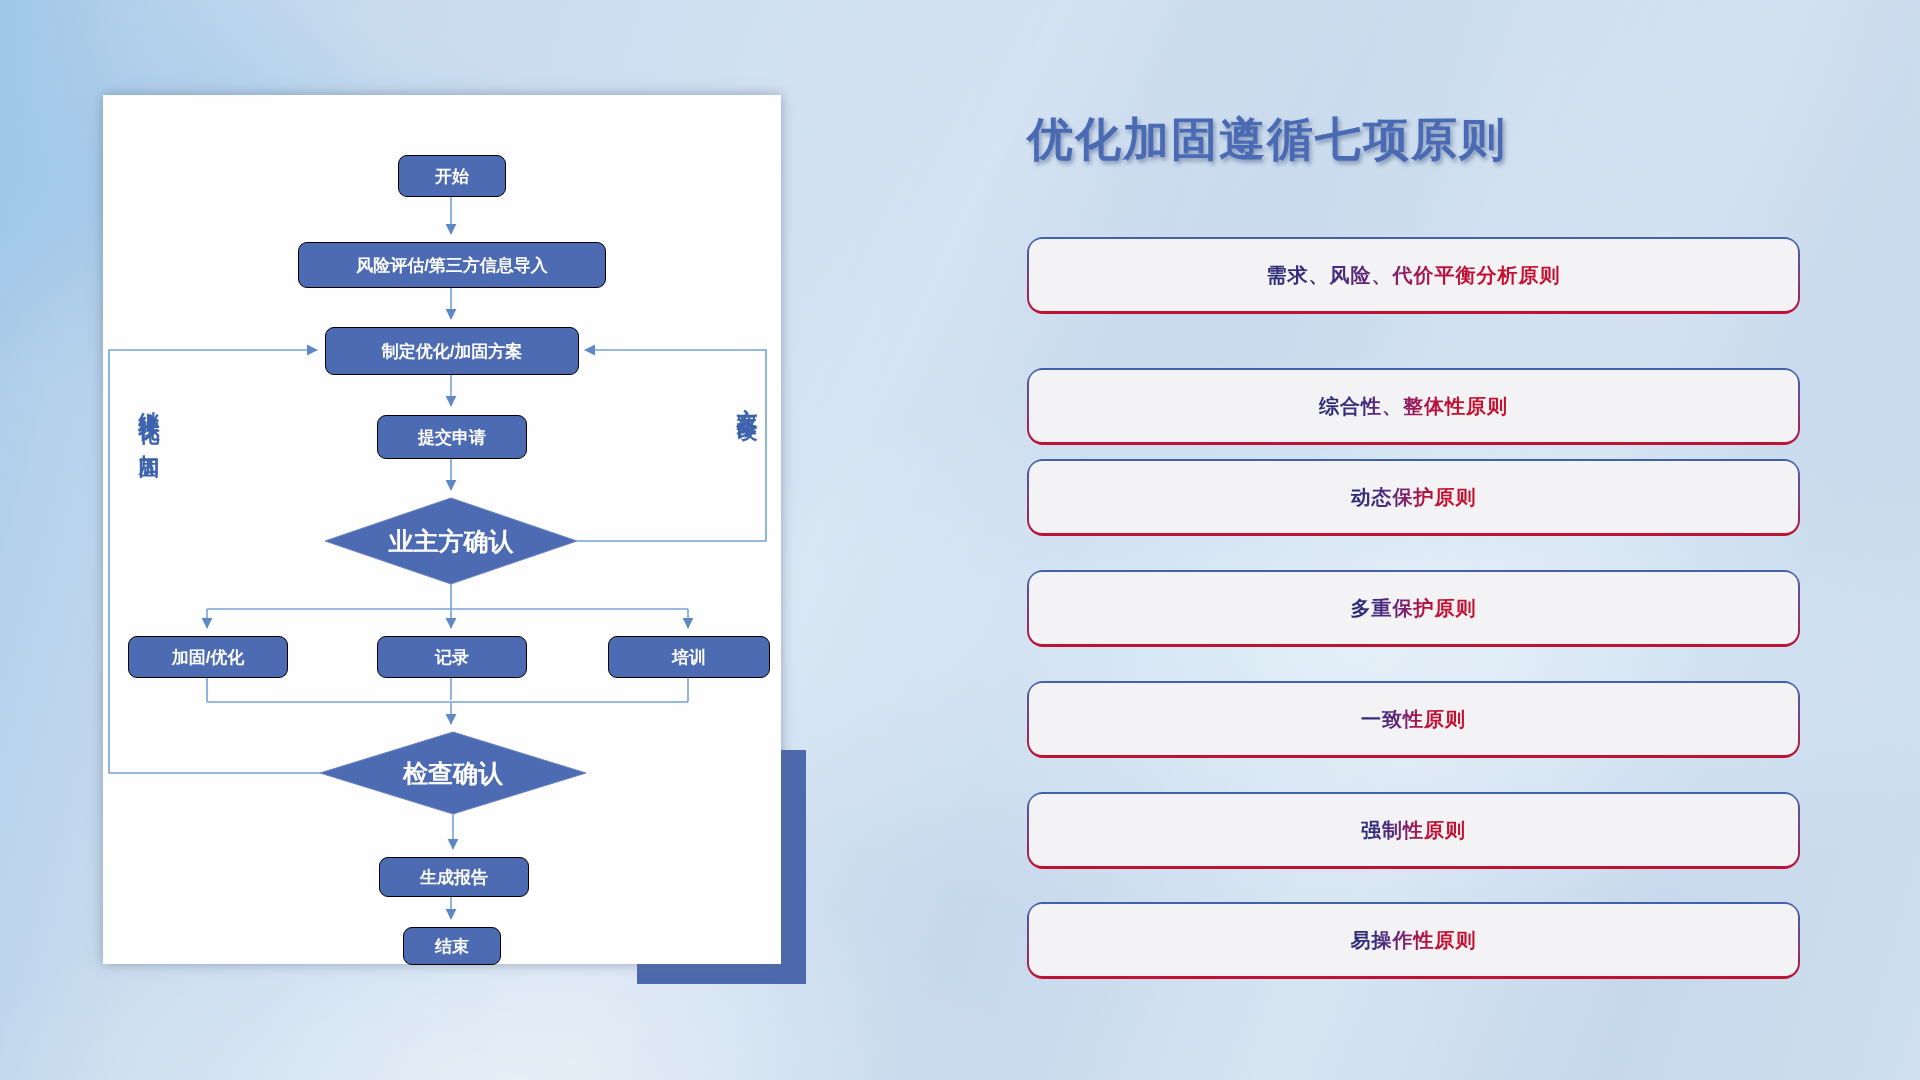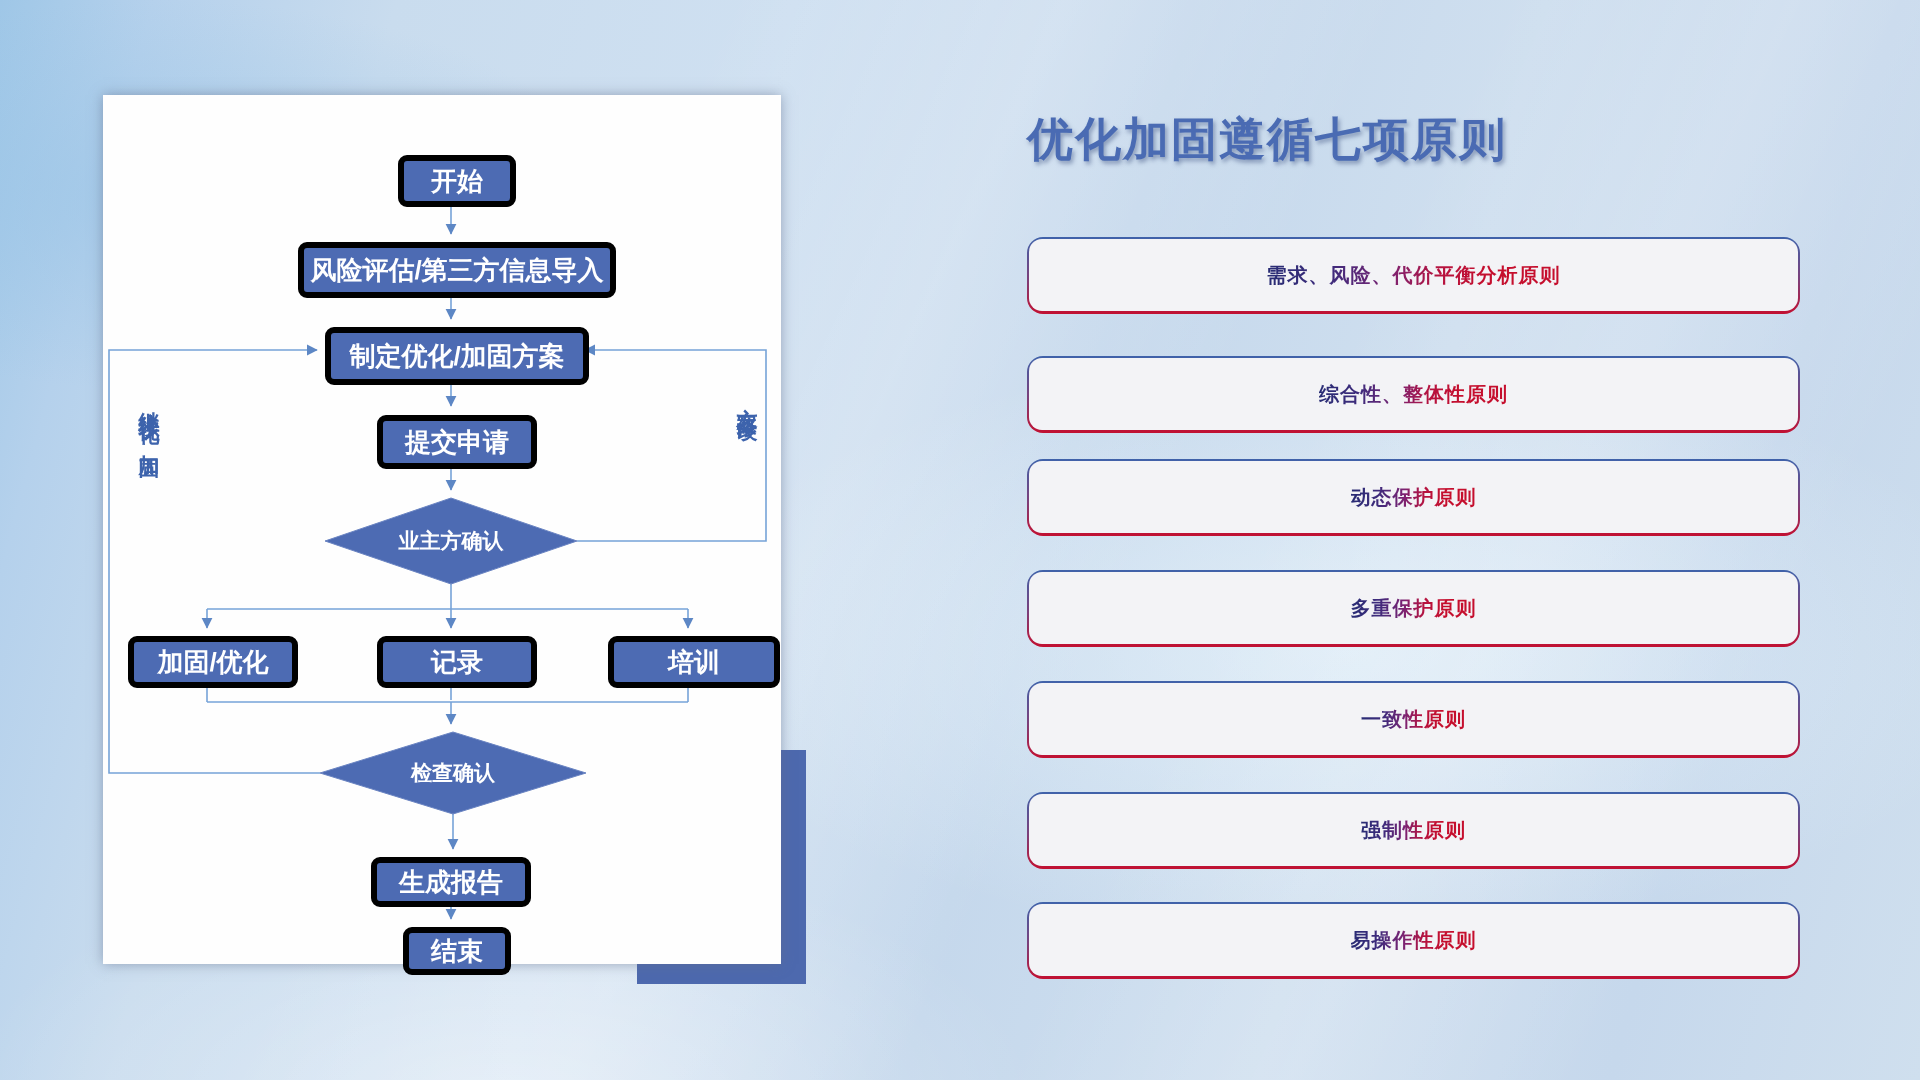--- a/index.html
+++ b/index.html
@@ -29,26 +29,26 @@
     background:#4d69ae;
   }
   .flow-card{
     position:absolute;left:103px;top:95px;width:678px;height:869px;
     background:#fefefe;
     box-shadow:0 0 12px rgba(96,110,138,0.55);
   }
   .flow-card svg{position:absolute;left:0;top:0;}
   .flow-node{
     position:absolute;display:flex;align-items:center;justify-content:center;
-    background:#4d6bb3;border:6px solid #000000;border-radius:9px;
-    color:#ffffff;font-weight:700;font-size:26px;white-space:nowrap;
+    background:#4d6bb3;border:1px solid #000000;border-radius:9px;
+    color:#ffffff;font-weight:700;font-size:17px;white-space:nowrap;
   }
   .diamond-label{
     position:absolute;display:flex;align-items:center;justify-content:center;
-    color:#ffffff;font-weight:700;font-size:21px;white-space:nowrap;
+    color:#ffffff;font-weight:700;font-size:25px;white-space:nowrap;
     background:transparent;
   }
   .v-label{
     position:absolute;
     writing-mode:vertical-rl;text-orientation:upright;
     color:#3d63ac;font-weight:700;font-size:21px;letter-spacing:4px;white-space:nowrap;
   }
 
   
   .panel-title{
@@ -126,38 +126,38 @@
     <div class="diamond-label" style="left:248px;top:434px;width:200px;height:24px;">业主方确认</div>
 
     <div class="flow-node" style="left:25px;top:541px;width:158px;height:40px;text-align:center;">加固/优化</div>
 
     <div class="flow-node" style="left:274px;top:541px;width:148px;height:40px;">记录</div>
 
     <div class="flow-node" style="left:505px;top:541px;width:160px;height:40px;">培训</div>
 
     <div class="diamond-label" style="left:250px;top:666px;width:200px;height:24px;">检查确认</div>
 
-    <div class="flow-node" style="left:268px;top:762px;width:148px;height:38px;">生成报告</div>
+    <div class="flow-node" style="left:276px;top:762px;width:148px;height:38px;">生成报告</div>
 
     <div class="flow-node" style="left:300px;top:832px;width:96px;height:36px;">结束</div>
 
     <div class="v-label" style="left:32px;top:300px;">继续优化/加固</div>
 
     <div class="v-label" style="left:630px;top:296px;">方案修改</div>
 
   </div>
 
   <div class="panel-title">优化加固遵循七项原则</div>
 
   <div class="p-box" style="top:237px;">
     <div class="p-box-inner">
         <span class="p-text">需求、风险、代价平衡分析原则</span>
       </div>
   </div>
-  <div class="p-box" style="top:356px;">
+  <div class="p-box" style="top:368px;">
     <div class="p-box-inner">
         <span class="p-text">综合性、整体性原则</span>
       </div>
   </div>
   <div class="p-box" style="top:459px;">
     <div class="p-box-inner">
         <span class="p-text">动态保护原则</span>
       </div>
   </div>
   <div class="p-box" style="top:570px;">

